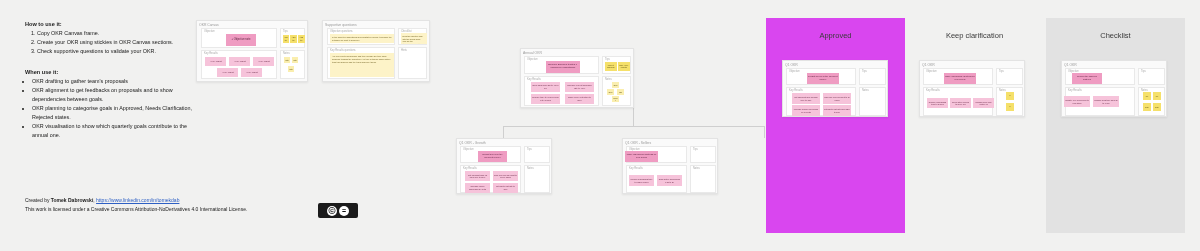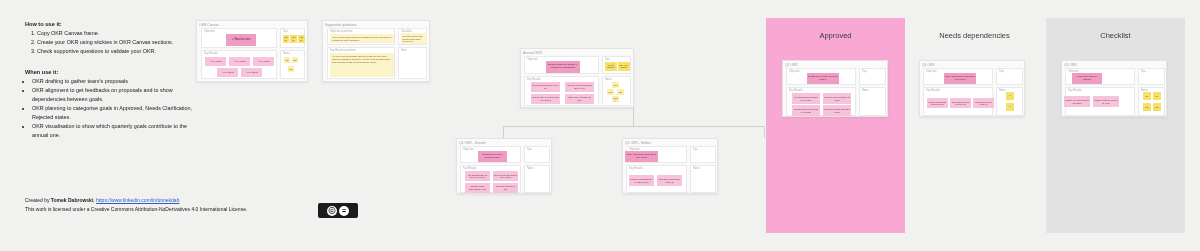--- a/index.html
+++ b/index.html
@@ -45,21 +45,21 @@
     line-height:1.18;padding:1px;word-break:break-word;}
   .pink{background:#ef9cc2;color:#5d2340;}
   .pink-l{background:#f6c3da;color:#6a2c49;}
   .yellow{background:#f5e06a;color:#5a4e12;}
   .yellow-l{background:#faeeae;color:#5a4e12;}
   .ytext{background:#fdf3c8;color:#6a5b1d;text-align:left;display:block;
     padding:2px;line-height:1.35;}
 
   
   .col{position:absolute;top:18px;height:215px;box-sizing:border-box;}
-  .col-approved{background:#f9a8d4;}
+  .col-approved{background:#d946ef;}
   .col-needs{background:#f1f1f0;}
   .col-rejected{background:#e2e2e2;}
   .col-title{position:absolute;top:13px;left:0;right:0;text-align:center;
     font-size:7.5px;color:#3a3a3a;}
 
   
   .conn{position:absolute;background:#cfcfcf;}
 </style>
 </head>
 <body>
@@ -248,21 +248,21 @@
     </div>
     <div class="pane" style="left:76px;top:7px;width:27px;height:17px;">
       <span class="pane-title">Tips</span>
     </div>
     <div class="pane" style="left:76px;top:26px;width:27px;height:29px;">
       <span class="pane-title">Notes</span>
     </div>
   </div>
 
   <div class="col col-needs" style="left:905px;width:139px;">
-    <div class="col-title">Needs dependencies</div>
+    <div class="col-title">Keep clarification</div>
   </div>
   <div class="frame" style="left:919px;top:60px;width:106px;height:57px;">
     <span class="f-label" style="left:2px;top:1.5px;">Q1 OKR</span>
     <div class="pane" style="left:3px;top:7px;width:70px;height:17px;">
       <span class="pane-title">Objective</span>
       <div class="note pink" style="left:20px;top:3.5px;width:32px;height:11px;font-size:2.2px;">Make onboarding effortless for new sellers</div>
     </div>
     <div class="pane" style="left:3px;top:26px;width:70px;height:29px;">
       <span class="pane-title">Key Results</span>
       <div class="note pink-l" style="left:3px;top:10px;width:21px;height:10px;font-size:2px;">Reduce onboarding time to 2 days</div>

